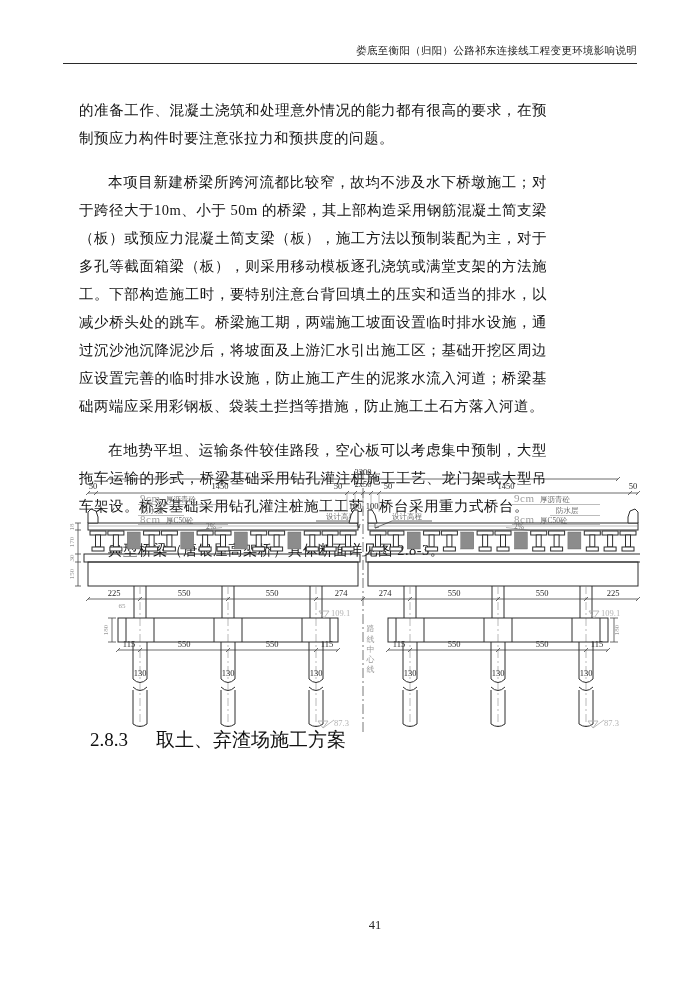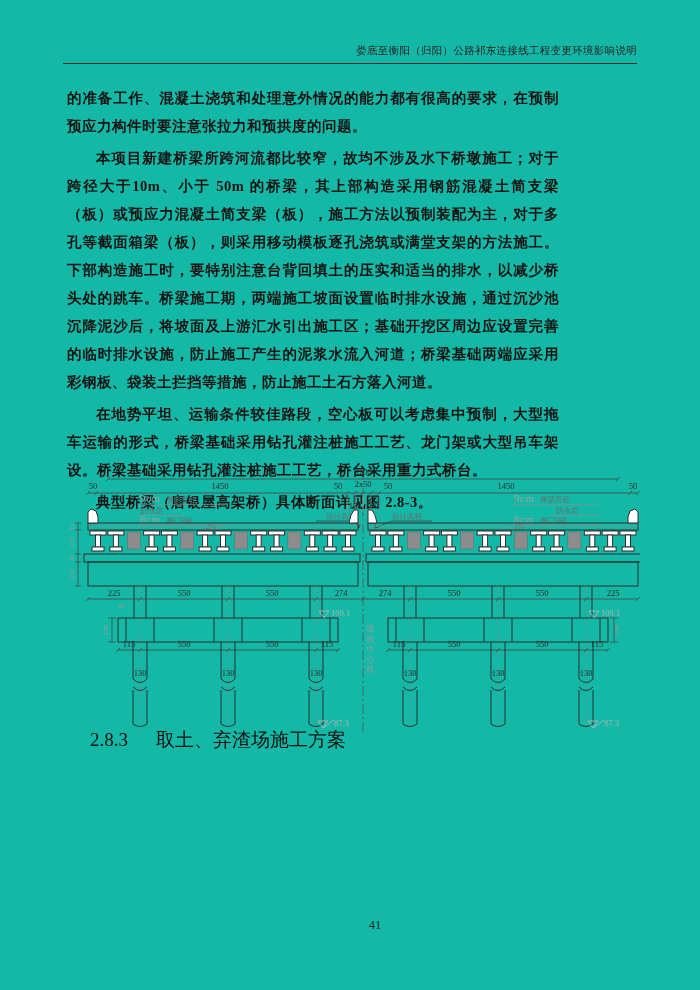--- a/index.html
+++ b/index.html
@@ -1,30 +1,30 @@
 <!DOCTYPE html>
 <html><head>
 <meta charset="utf-8">
 <style>
   html,body { margin:0; padding:0; background:#e8e8e8; }
   .page {
-    position:relative; width:700px; height:990px; background:#14b8a6;
+    position:relative; width:700px; height:990px; background:#ffffff;
     margin:0 auto; overflow:hidden;
     font-family:"Liberation Serif","DejaVu Serif",serif; color:#111;
   }
   .header-title {
     position:absolute; top:44px; left:63px; width:574px;
     text-align:right; font-size:10.5px; color:#222; letter-spacing:0.3px;
   }
   .rule { position:absolute; top:63px; left:63px; width:574px; border-bottom:1.2px solid #2a2a2a; }
   .body-text  { position:absolute; top:80px;  left:63px; width:500px; }
   .body-text2 { position:absolute; top:795px; left:63px; width:500px; }
   .body-text p, .body-text2 p {
-    margin:4px; font-size:14.5px; line-height:28px; letter-spacing:0.5px;
-    text-align:justify; text-justify:inter-ideograph; text-indent:2em; color:#141414;font-weight:bold;
+    margin:16px; font-size:14.5px; line-height:28px; letter-spacing:0.5px;
+    text-align:justify; text-justify:inter-ideograph; text-indent:2em; color:#141414;
   }
   .body-text p.noind { text-indent:0; }
   .figure-wrap { position:absolute; top:466px; left:62px; width:578px; height:282px; }
   .caption {
     position:absolute; top:746px; left:63px; width:574px; text-align:center;
     font-weight:bold; font-size:15px; line-height:20px; color:#101010;
   }
   .cap-title { margin-left:26px; }
   .heading {
     position:absolute; top:729px; left:90px;

